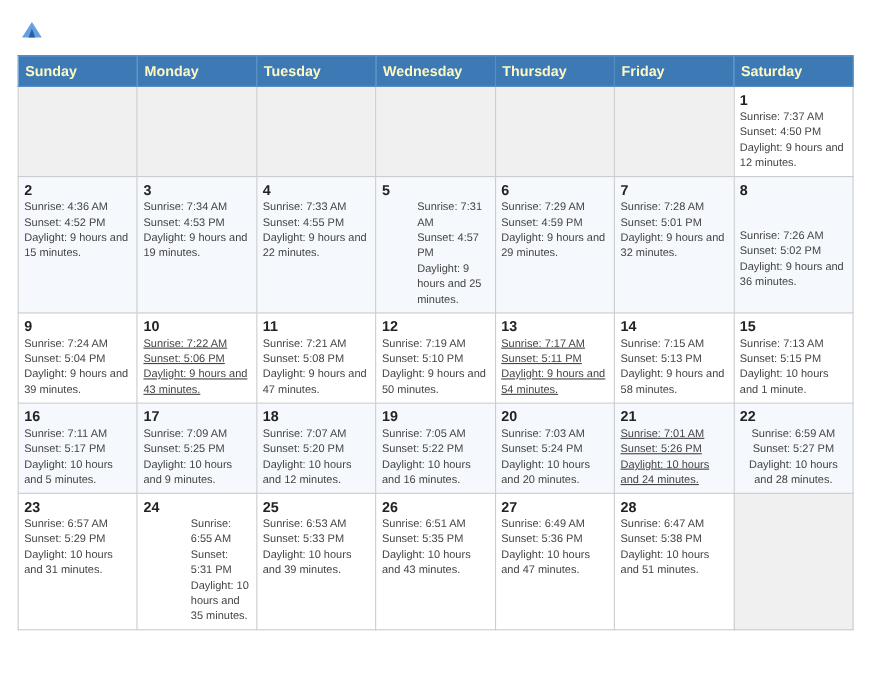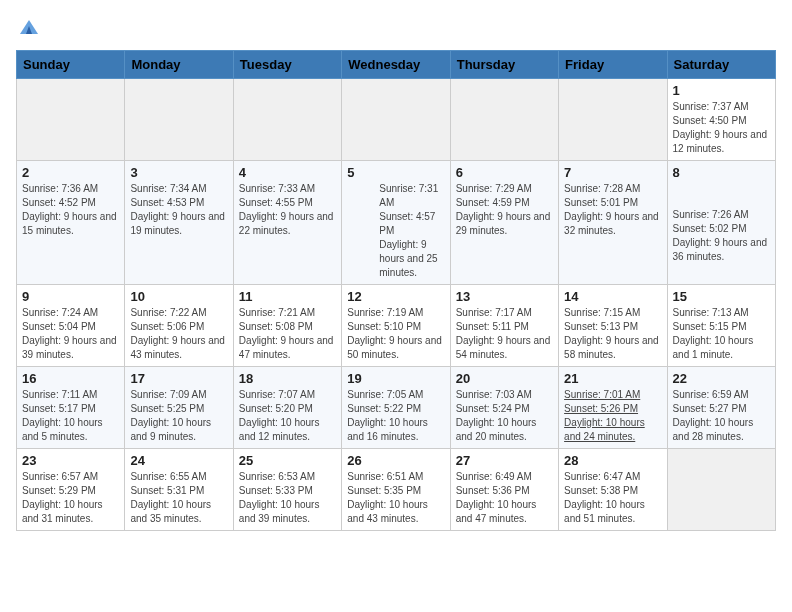--- a/index.html
+++ b/index.html
@@ -47,21 +47,21 @@
       color: #555;
       margin-top: 2px;
     }
     .calendar {
       width: 100%;
       border-collapse: collapse;
       border: 1px solid #ccc;
     }
     .calendar th {
       background-color: #3d7ab5;
-      color: #000000;
+      color: #fef9c3;
       font-size: 13px;
       font-weight: bold;
       padding: 6px 6px;
       border: 1px solid #5590c5;
       text-align: left;
     }
     .calendar td {
       border: 1px solid #ccc;
       vertical-align: top;
       padding: 4px 5px;
@@ -139,21 +139,21 @@
         <td>
           <div class="day-number">1</div>
           <div class="day-info" style="white-space: pre-line;">Sunrise: 7:37 AM
 Sunset: 4:50 PM
 Daylight: 9 hours and 12 minutes.</div>
         </td>
       </tr>
       <tr>
         <td>
           <div class="day-number">2</div>
-          <div class="day-info" style="white-space: pre-line;">Sunrise: 7:36 AM
+          <div class="day-info" style="white-space: pre-line;">Sunrise: 4:36 AM
 Sunset: 4:52 PM
 Daylight: 9 hours and 15 minutes.</div>
         </td>
         <td>
           <div class="day-number">3</div>
           <div class="day-info" style="white-space: pre-line;">Sunrise: 7:34 AM
 Sunset: 4:53 PM
 Daylight: 9 hours and 19 minutes.</div>
         </td>
         <td>
@@ -189,39 +189,39 @@
       </tr>
       <tr>
         <td>
           <div class="day-number">9</div>
           <div class="day-info" style="white-space: pre-line;">Sunrise: 7:24 AM
 Sunset: 5:04 PM
 Daylight: 9 hours and 39 minutes.</div>
         </td>
         <td>
           <div class="day-number">10</div>
-          <div class="day-info" style="white-space: pre-line;">Sunrise: 7:22 AM
+          <div class="day-info" style="white-space: pre-line; text-decoration: underline;">Sunrise: 7:22 AM
 Sunset: 5:06 PM
 Daylight: 9 hours and 43 minutes.</div>
         </td>
         <td>
           <div class="day-number">11</div>
           <div class="day-info" style="white-space: pre-line;">Sunrise: 7:21 AM
 Sunset: 5:08 PM
 Daylight: 9 hours and 47 minutes.</div>
         </td>
         <td>
           <div class="day-number">12</div>
           <div class="day-info" style="white-space: pre-line;">Sunrise: 7:19 AM
 Sunset: 5:10 PM
 Daylight: 9 hours and 50 minutes.</div>
         </td>
         <td>
           <div class="day-number">13</div>
-          <div class="day-info" style="white-space: pre-line;">Sunrise: 7:17 AM
+          <div class="day-info" style="white-space: pre-line; text-decoration: underline;">Sunrise: 7:17 AM
 Sunset: 5:11 PM
 Daylight: 9 hours and 54 minutes.</div>
         </td>
         <td>
           <div class="day-number">14</div>
           <div class="day-info" style="white-space: pre-line;">Sunrise: 7:15 AM
 Sunset: 5:13 PM
 Daylight: 9 hours and 58 minutes.</div>
         </td>
         <td>
@@ -263,35 +263,35 @@
 Daylight: 10 hours and 20 minutes.</div>
         </td>
         <td>
           <div class="day-number">21</div>
           <div class="day-info" style="white-space: pre-line; text-decoration: underline;">Sunrise: 7:01 AM
 Sunset: 5:26 PM
 Daylight: 10 hours and 24 minutes.</div>
         </td>
         <td>
           <div class="day-number">22</div>
-          <div class="day-info" style="white-space: pre-line;">Sunrise: 6:59 AM
+          <div class="day-info" style="white-space: pre-line; text-align: center;">Sunrise: 6:59 AM
 Sunset: 5:27 PM
 Daylight: 10 hours and 28 minutes.</div>
         </td>
       </tr>
       <tr>
         <td>
           <div class="day-number">23</div>
           <div class="day-info" style="white-space: pre-line;">Sunrise: 6:57 AM
 Sunset: 5:29 PM
 Daylight: 10 hours and 31 minutes.</div>
         </td>
         <td>
           <div class="day-number">24</div>
-          <div class="day-info" style="white-space: pre-line;">Sunrise: 6:55 AM
+          <div class="day-info" style="white-space: pre-line; margin-left: 43px;">Sunrise: 6:55 AM
 Sunset: 5:31 PM
 Daylight: 10 hours and 35 minutes.</div>
         </td>
         <td>
           <div class="day-number">25</div>
           <div class="day-info" style="white-space: pre-line;">Sunrise: 6:53 AM
 Sunset: 5:33 PM
 Daylight: 10 hours and 39 minutes.</div>
         </td>
         <td>

